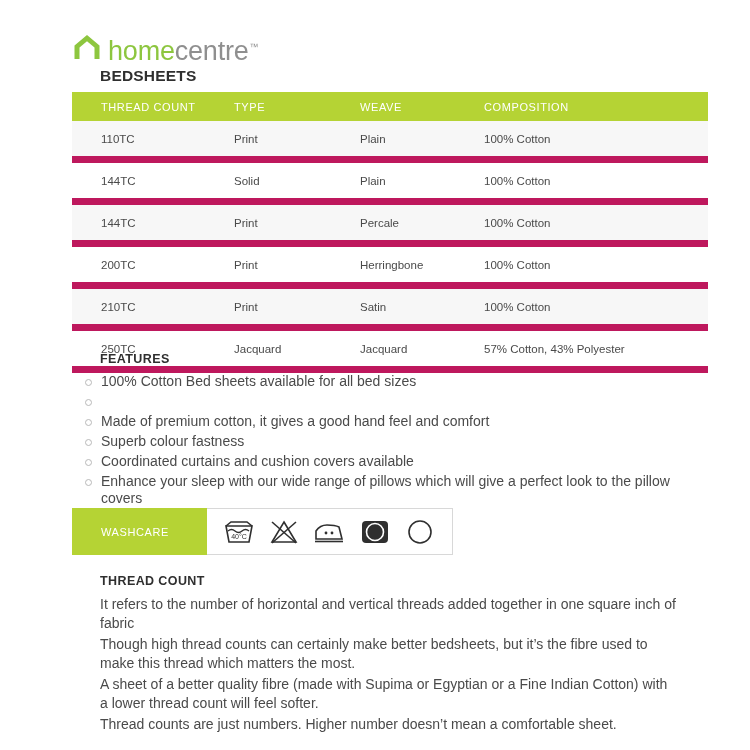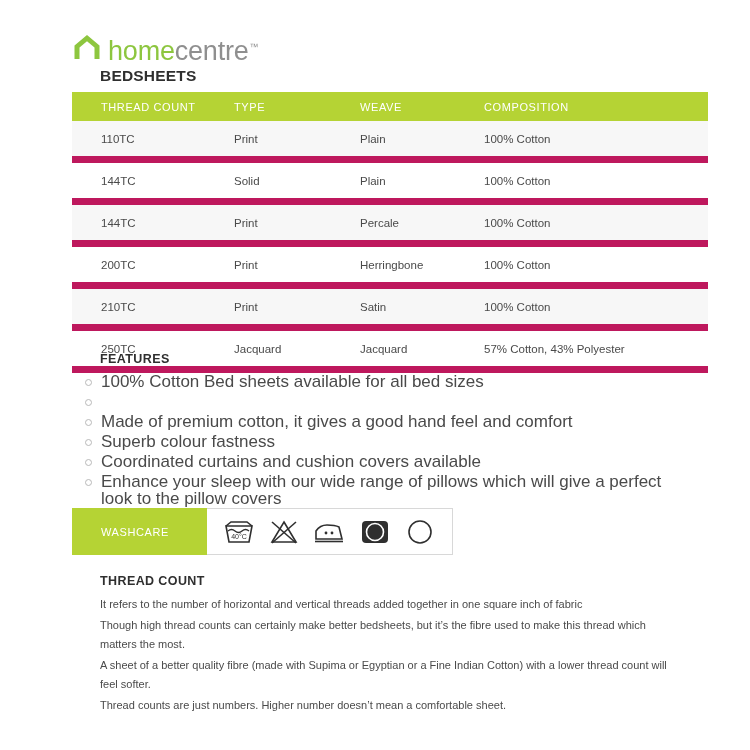--- a/index.html
+++ b/index.html
@@ -112,21 +112,21 @@
     width: 5px;
     height: 5px;
     border-radius: 50%;
     border: 1px solid #b9b9b9;
     background: #ffffff;
     margin-top: 6px;
     margin-right: 9px;
     flex: 0 0 auto;
   }
   .feature-text {
-    font-size: 17px;
+    font-size: 14px;
     color: #4a4a4a;
     line-height: 17px;
   }
 
   
   .washcare {
     position: absolute;
     left: 72px;
     top: 508px;
     display: flex;
@@ -158,21 +158,21 @@
   .wc-icon { display: block; }
 
   
   .paras {
     position: absolute;
     left: 100px;
     top: 595px;
     width: 578px;
   }
   .para {
-    font-size: 11px;
+    font-size: 14px;
     line-height: 19px;
     color: #4a4a4a;
     margin: 0 0 2px 0;
   }
 </style>
 </head>
 <body>
 
 <div class="page">
 

